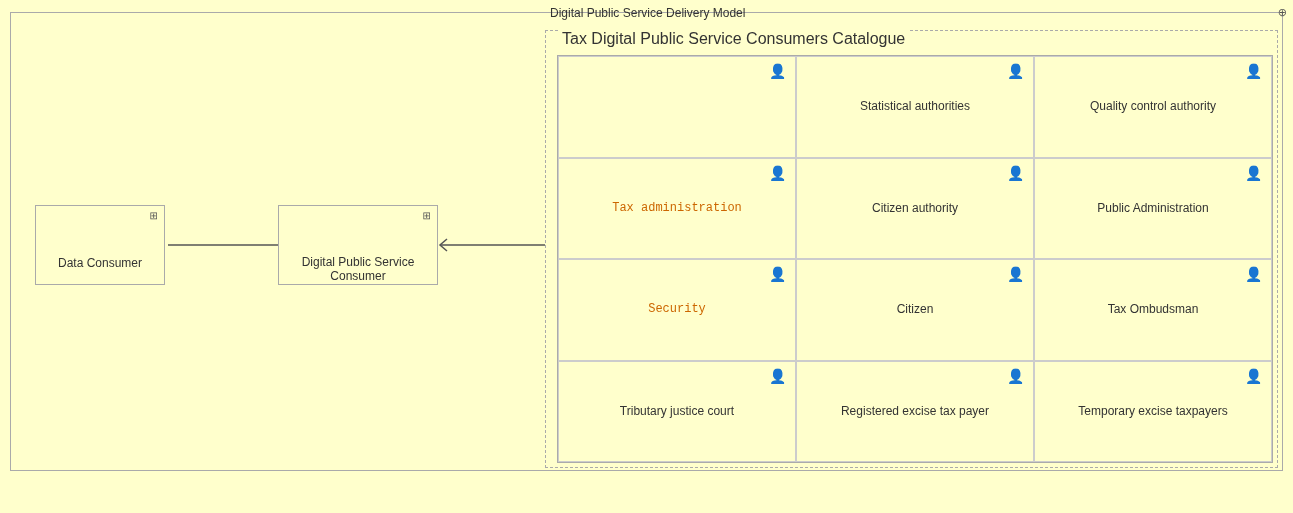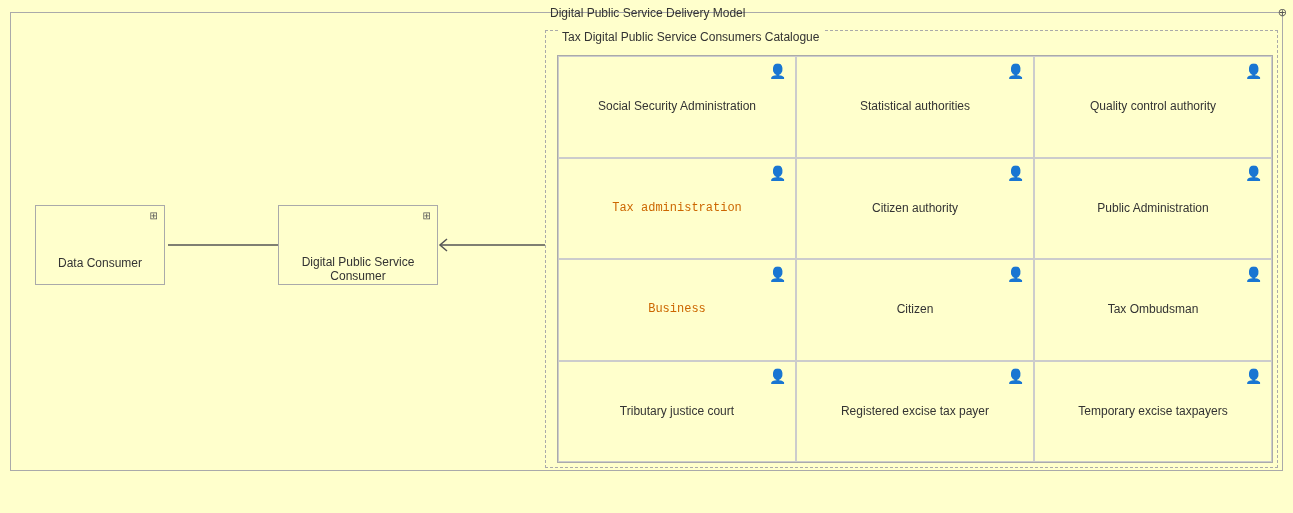--- a/index.html
+++ b/index.html
@@ -115,21 +115,21 @@
       right: 15px;
       bottom: 15px;
       border: 1.5px dashed #aaa;
       background: transparent;
     }
 
     .catalogue-title {
       position: absolute;
       top: -1px;
       left: 12px;
-      font-size: 12px;
+      font-size: 16px;
       color: #333;
       background: #ffffcc;
       padding: 0 4px;
     }
 
     
     .grid-container {
       position: absolute;
       top: 55px;
       left: 557px;
@@ -211,21 +211,20 @@
     <span class="box-label">Digital Public Service Consumer</span>
   </div>
 
   <div class="catalogue-outer">
     <span class="catalogue-title">Tax Digital Public Service Consumers Catalogue</span>
   </div>
 
   <div class="grid-container" id="grid-container">
   <div class="grid-cell">
         <span class="person-unicode" style="position: absolute; top: 6px; right: 8px; font-size: 14px; color: rgb(85, 85, 85);">👤</span>
-        <span class="cell-label">Social Security Administration</span>
       </div>
       <div class="grid-cell">
         <span class="person-unicode" style="position: absolute; top: 6px; right: 8px; font-size: 14px; color: rgb(85, 85, 85);">👤</span>
         <span class="cell-label">Statistical authorities</span>
       </div>
       <div class="grid-cell">
         <span class="person-unicode" style="position: absolute; top: 6px; right: 8px; font-size: 14px; color: rgb(85, 85, 85);">👤</span>
         <span class="cell-label">Quality control authority</span>
       </div>
       <div class="grid-cell">
@@ -235,21 +234,21 @@
       <div class="grid-cell">
         <span class="person-unicode" style="position: absolute; top: 6px; right: 8px; font-size: 14px; color: rgb(85, 85, 85);">👤</span>
         <span class="cell-label">Citizen authority</span>
       </div>
       <div class="grid-cell">
         <span class="person-unicode" style="position: absolute; top: 6px; right: 8px; font-size: 14px; color: rgb(85, 85, 85);">👤</span>
         <span class="cell-label">Public Administration</span>
       </div>
       <div class="grid-cell">
         <span class="person-unicode" style="position: absolute; top: 6px; right: 8px; font-size: 14px; color: rgb(85, 85, 85);">👤</span>
-        <span class="cell-label orange">Business</span>
+        <span class="cell-label orange">Security</span>
       </div>
       <div class="grid-cell">
         <span class="person-unicode" style="position: absolute; top: 6px; right: 8px; font-size: 14px; color: rgb(85, 85, 85);">👤</span>
         <span class="cell-label">Citizen</span>
       </div>
       <div class="grid-cell">
         <span class="person-unicode" style="position: absolute; top: 6px; right: 8px; font-size: 14px; color: rgb(85, 85, 85);">👤</span>
         <span class="cell-label">Tax Ombudsman</span>
       </div>
       <div class="grid-cell">

